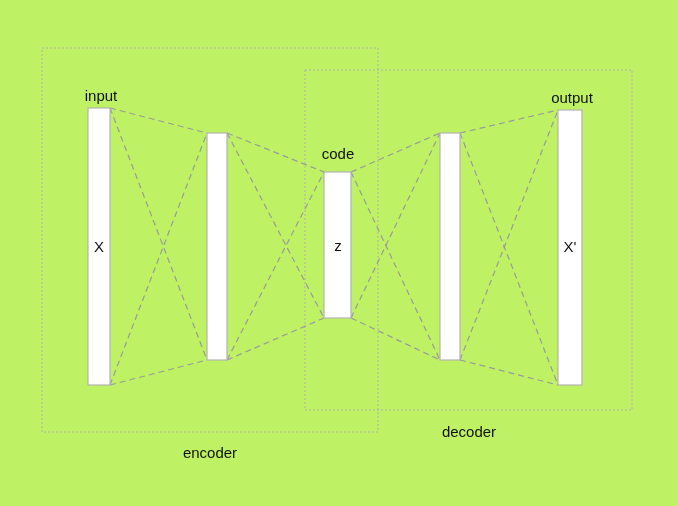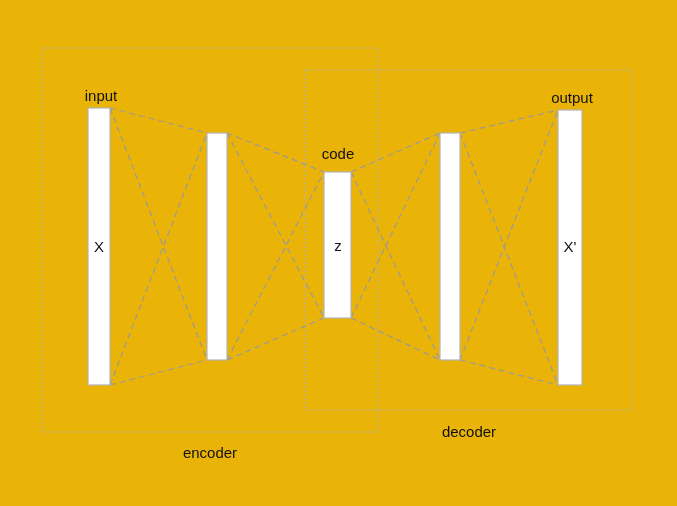--- a/index.html
+++ b/index.html
@@ -4,21 +4,21 @@
 <style>
   html, body {
     margin: 0;
     padding: 0;
     background: #ffffff;
   }
   .stage {
     position: relative;
     width: 677px;
     height: 506px;
-    background: #eab308;
+    background: #bef264;
     font-family: "Liberation Sans", sans-serif;
     overflow: hidden;
   }
   svg { display: block; }
   .group-box {
     fill: none;
     stroke-width: 1;
     stroke-dasharray: 2 2;
   }
   .connection {

